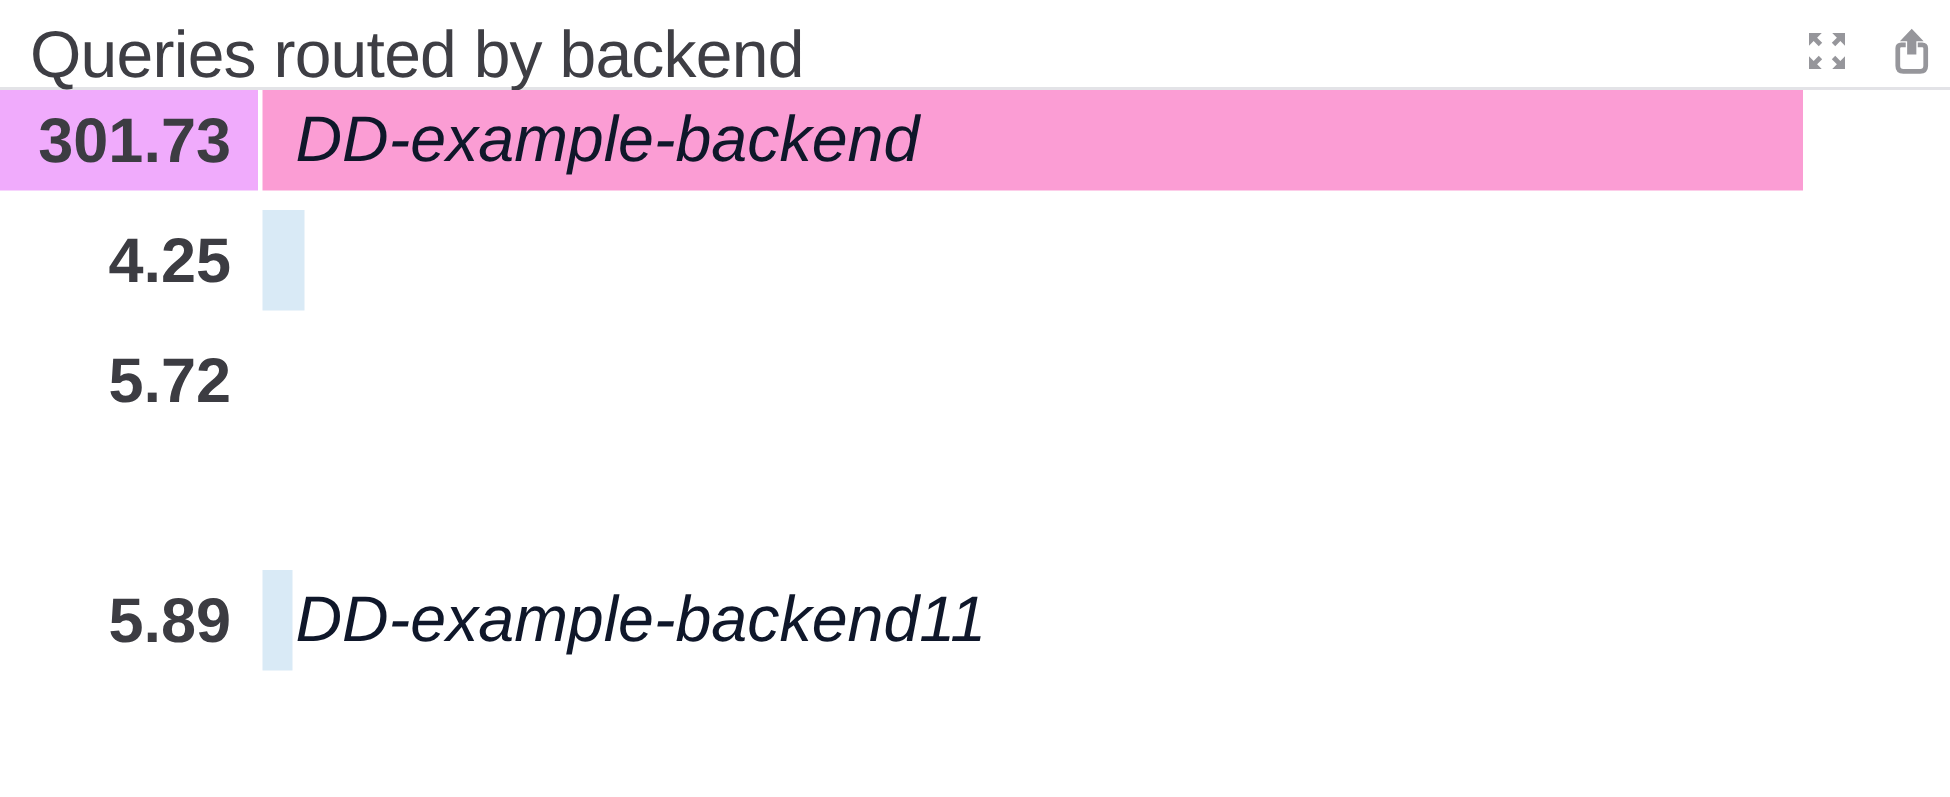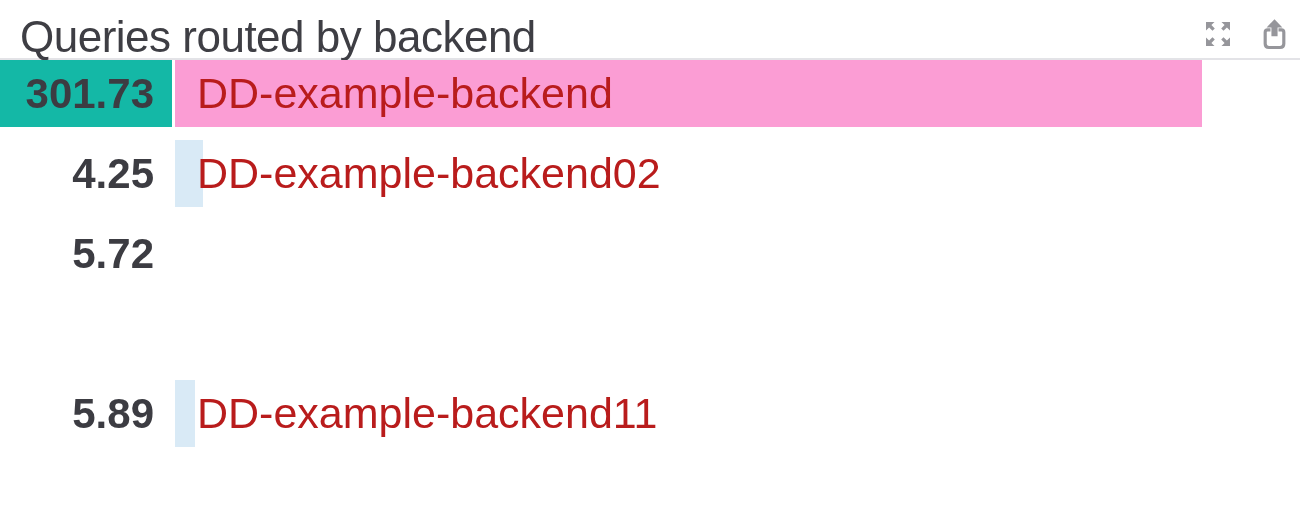--- a/index.html
+++ b/index.html
@@ -73,22 +73,23 @@
     left:0; top:0;
     height:67px;
   }
   .row-label {
     position:absolute;
     left:22px; top:0;
     height:67px;
     display:flex;
     align-items:center;
     font-size:43px;
-    color:#b91c1c;
+    color:#0f172a;
     white-space:nowrap;
+    font-style:italic;
   }
 </style>
 </head>
 <body>
 
 <div class="widget">
 
   <div class="widget-header">
     <div class="widget-title">Queries routed by backend</div>
 
@@ -105,31 +106,30 @@
         <svg width="27" height="33" viewBox="0 0 29 33" xmlns="http://www.w3.org/2000/svg">
           <path d="M14.5 0 L23 9 H17.8 V18.5 H11.2 V9 H6 Z" fill="#96969b"></path>
           <path d="M10.2 11.5 H7 Q4.5 11.5 4.5 14 V26.5 Q4.5 30.5 8.5 30.5 H20.5 Q24.5 30.5 24.5 26.5 V14 Q24.5 11.5 22 11.5 H18.8" fill="none" stroke="#96969b" stroke-width="3.4"></path>
         </svg>
       </span>
     </div>
   </div>
 
   <div class="rows" id="rows">
       <div class="row">
-    <div class="row-value" style="background: #14b8a6;">301.73</div>
+    <div class="row-value" style="background: #f0abfc;">301.73</div>
     <div class="row-bar-area">
       <div class="row-bar" style="width: 1027px; background: rgb(251, 157, 212);"></div>
       <div class="row-label">DD-example-backend</div>
     </div>
   </div>
       <div class="row">
     <div class="row-value">4.25</div>
     <div class="row-bar-area">
       <div class="row-bar" style="width: 28px; background: rgb(217, 234, 246);"></div>
-      <div class="row-label">DD-example-backend02</div>
     </div>
   </div>
       <div class="row">
     <div class="row-value">5.72</div>
   </div>
       <div class="row">
   </div>
       <div class="row">
     <div class="row-value">5.89</div>
     <div class="row-bar-area">

